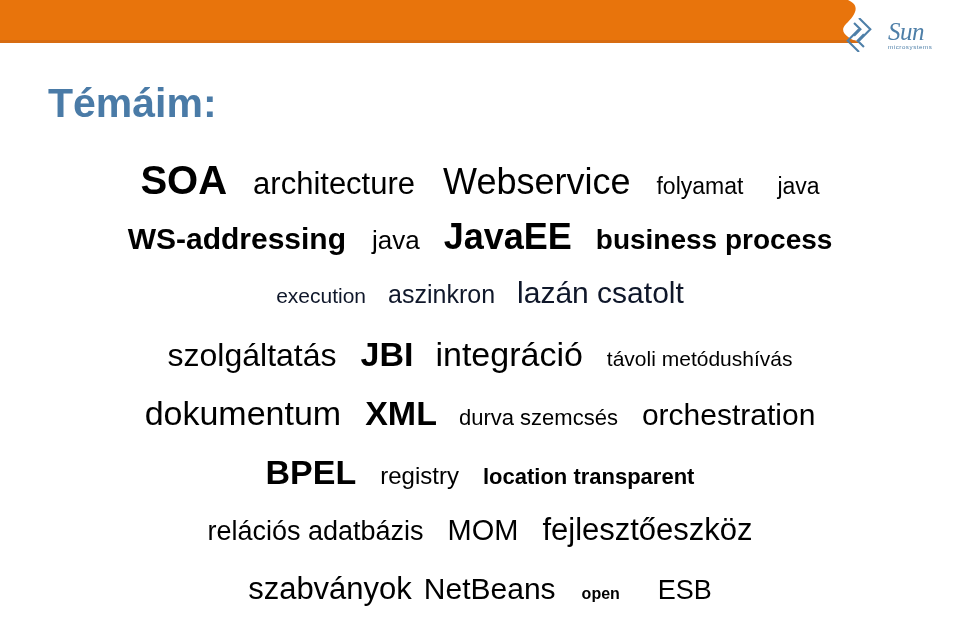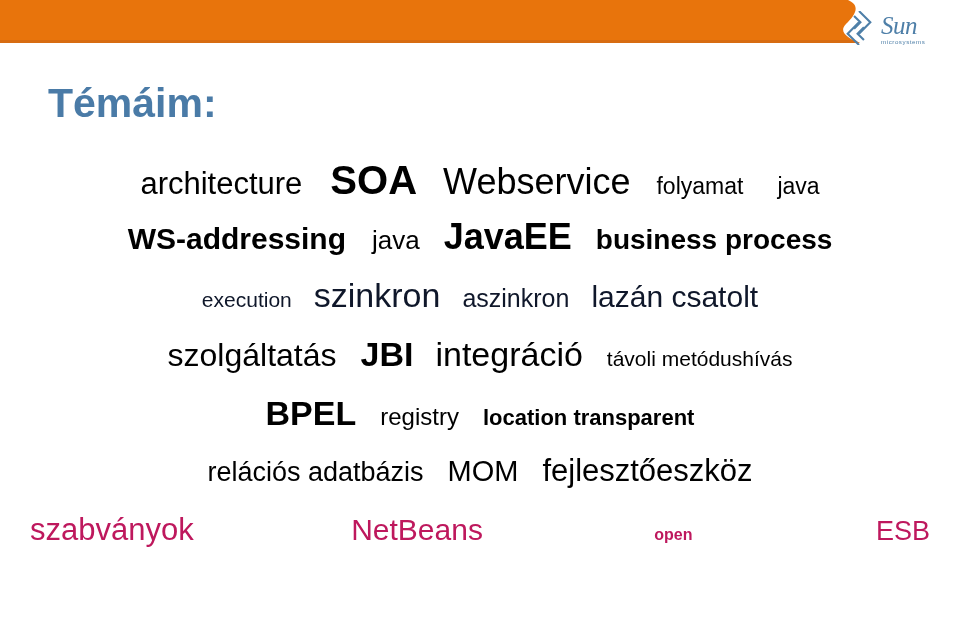--- a/index.html
+++ b/index.html
@@ -25,26 +25,26 @@
     height: 48px;
   }
   #header-band svg {
     display: block;
   }
 
   
   #brand-logo {
     position: absolute;
     right: 14px;
-    top: 5px;
+    top: 15px;
     width: 104px;
     height: 40px;
     display: flex;
-    align-items: flex-end;
-    gap: 5px;
+    align-items: center;
+    gap: 12px;
   }
   #brand-logo .logo-mark {
     width: 34px;
     height: 34px;
     flex: 0 0 auto;
   }
   #brand-logo .logo-word {
     display: flex;
     flex-direction: column;
     align-items: flex-start;
@@ -125,53 +125,58 @@
   <span class="logo-word">
     <span class="logo-sun" style="color: rgb(78, 127, 168);">Sun</span>
     <span class="logo-sub" style="color: rgb(78, 127, 168);">microsystems</span>
   </span>
 </div>
 
 <div id="slide-title" style="color: rgb(74, 123, 167);">Témáim:</div>
 
 <div id="word-cloud">
     <div class="cloud-row" style="color: rgb(0, 0, 0);">
+      <span class="cloud-word" style="font-size: 40px; font-weight: bold; margin-right: 26px;">SOA</span>
       <span class="cloud-word" style="font-size: 31px; font-weight: normal; margin-right: 28px;">architecture</span>
-      <span class="cloud-word" style="font-size: 40px; font-weight: bold; margin-right: 26px;">SOA</span>
       <span class="cloud-word" style="font-size: 36px; font-weight: normal; margin-right: 26px;">Webservice</span>
       <span class="cloud-word" style="font-size: 23px; font-weight: normal; margin-right: 34px;">folyamat</span>
       <span class="cloud-word" style="font-size: 23px; font-weight: normal;">java</span>
     </div>
     <div class="cloud-row" style="color: rgb(0, 0, 0);">
       <span class="cloud-word" style="font-size: 30px; font-weight: bold; margin-right: 26px;">WS-addressing</span>
       <span class="cloud-word" style="font-size: 26px; font-weight: normal; margin-right: 24px;">java</span>
       <span class="cloud-word" style="font-size: 36px; font-weight: bold; margin-right: 24px;">JavaEE</span>
       <span class="cloud-word" style="font-size: 28px; font-weight: bold;">business process</span>
     </div>
     <div class="cloud-row" style="color: #0f172a;">
       <span class="cloud-word" style="font-size: 21px; font-weight: normal; margin-right: 22px;">execution</span>
-      <span class="cloud-word" style="font-size: 34px; font-weight: normal; margin-right: 22px;">szinkron</span>
       <span class="cloud-word" style="font-size: 25px; font-weight: normal; margin-right: 22px;">aszinkron</span>
       <span class="cloud-word" style="font-size: 30px; font-weight: normal;">lazán csatolt</span>
     </div>
     <div class="cloud-row" style="color: rgb(0, 0, 0);">
       <span class="cloud-word" style="font-size: 32px; font-weight: normal; margin-right: 24px;">szolgáltatás</span>
       <span class="cloud-word" style="font-size: 34px; font-weight: bold; margin-right: 22px;">JBI</span>
       <span class="cloud-word" style="font-size: 34px; font-weight: normal; margin-right: 24px;">integráció</span>
       <span class="cloud-word" style="font-size: 21px; font-weight: normal;">távoli metódushívás</span>
+    </div>
+    <div class="cloud-row" style="color: rgb(0, 0, 0);">
+      <span class="cloud-word" style="font-size: 34px; font-weight: normal; margin-right: 24px;">dokumentum</span>
+      <span class="cloud-word" style="font-size: 34px; font-weight: bold; margin-right: 22px;">XML</span>
+      <span class="cloud-word" style="font-size: 22px; font-weight: normal; margin-right: 24px;">durva szemcsés</span>
+      <span class="cloud-word" style="font-size: 30px; font-weight: normal;">orchestration</span>
     </div>
     <div class="cloud-row" style="color: rgb(0, 0, 0);">
       <span class="cloud-word" style="font-size: 34px; font-weight: bold; margin-right: 24px;">BPEL</span>
       <span class="cloud-word" style="font-size: 24px; font-weight: normal; margin-right: 24px;">registry</span>
       <span class="cloud-word" style="font-size: 22px; font-weight: bold;">location transparent</span>
     </div>
     <div class="cloud-row" style="color: rgb(0, 0, 0);">
       <span class="cloud-word" style="font-size: 27px; font-weight: normal; margin-right: 24px;">relációs adatbázis</span>
       <span class="cloud-word" style="font-size: 29px; font-weight: normal; margin-right: 24px;">MOM</span>
       <span class="cloud-word" style="font-size: 31px; font-weight: normal;">fejlesztőeszköz</span>
     </div>
-    <div class="cloud-row" style="color: #be185d; justify-content: space-between;">
+    <div class="cloud-row" style="color: #000000;">
       <span class="cloud-word" style="font-size: 31px; font-weight: normal; margin-right: 12px;">szabványok</span>
       <span class="cloud-word" style="font-size: 30px; font-weight: normal; margin-right: 26px;">NetBeans</span>
       <span class="cloud-word" style="font-size: 16px; font-weight: bold; margin-right: 26px;">open</span>
       <span class="cloud-word" style="font-size: 27px; font-weight: normal; margin-left: 12px;">ESB</span>
     </div>
   </div>
 
 </body></html>

